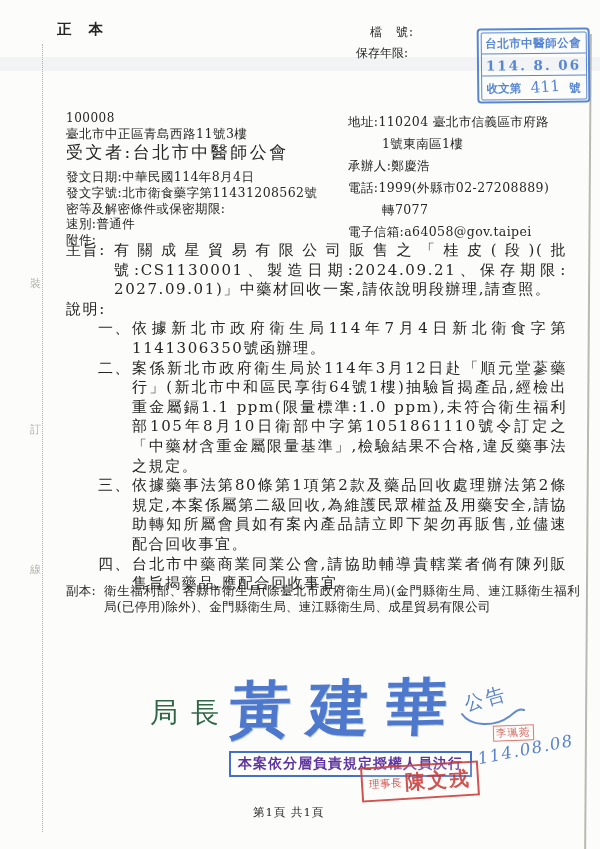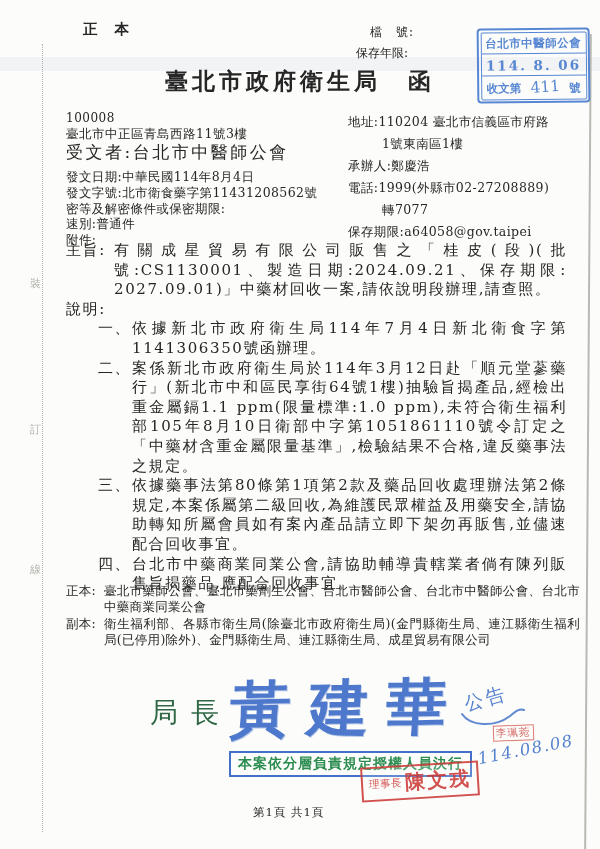--- a/index.html
+++ b/index.html
@@ -3,21 +3,21 @@
 <meta charset="utf-8">
 <style>
   html,body{margin:0;padding:0;background:#e8e8e6;}
   #page{
     position:relative;width:600px;height:849px;margin:0 auto;
     background:#fcfcfa;overflow:hidden;color:#262626;
     font-family:"DejaVu Serif","Liberation Serif",serif;
   }
   .abs{position:absolute;}
   
-  .copy-type{left:83px;top:20px;font-size:14.5px;letter-spacing:17px;font-weight:600;}
+  .copy-type{left:57px;top:20px;font-size:14.5px;letter-spacing:17px;font-weight:600;}
   .file-no{left:370px;top:24px;font-size:12px;letter-spacing:1px;}
   .retention{left:356px;top:45px;font-size:12px;}
   .doc-title{left:0;top:66px;width:600px;text-align:center;font-size:23px;letter-spacing:4px;font-weight:600;}
   .scan-band{left:0;top:57px;width:600px;height:14px;background:rgba(185,195,212,.15);}
   
   .receipt-stamp{left:477px;top:28px;width:113px;color:#4a7ed0;transform:rotate(-.6deg);opacity:.92;}
   .receipt-outer{border:2px solid currentColor;border-radius:4px;padding:1.5px;}
   .receipt-inner{border:1px solid currentColor;border-radius:2px;}
   .receipt-org{font-size:11.5px;font-weight:700;text-align:center;padding:3px 1px 2px;border-bottom:1.5px solid currentColor;letter-spacing:.5px;}
   .receipt-date{font-size:13.5px;font-weight:600;text-align:center;letter-spacing:2px;padding:3px 0 2px;border-bottom:1.5px solid currentColor;}
@@ -39,21 +39,21 @@
   .expl-item{display:flex;margin-left:32px;}
   .item-num{flex:none;width:34px;}
   .item-text{flex:1;text-align:justify;}
   
   .distribution{left:66px;top:583px;width:514px;font-size:12.5px;line-height:16.4px;letter-spacing:.3px;}
   .dist-label{flex:none;width:38px;}
   .dist-text{flex:1;text-align:justify;}
   
   .sig-title{left:150px;top:694px;font-size:28px;letter-spacing:13px;color:#14532d;opacity:.88;}
   .sig-name{left:230px;top:668px;font-size:61px;font-weight:700;color:#2f62c4;letter-spacing:17px;transform:skewX(-4deg) rotate(-1deg);opacity:.85;text-shadow:1px 1px 0 rgba(47,98,196,.4);}
-  .delegation-box{left:229px;top:751px;border:2px solid #2f62c4;color:#15803d;font-size:14px;font-weight:600;letter-spacing:1px;padding:2px 7px;opacity:.9;background:rgba(255,255,255,.3);}
+  .delegation-box{left:229px;top:751px;border:2px solid #2f62c4;color:#4c1d95;font-size:14px;font-weight:600;letter-spacing:1px;padding:2px 7px;opacity:.9;background:rgba(255,255,255,.3);}
   .hand-note{left:464px;top:686px;color:#3a6cc8;font-size:19px;letter-spacing:3px;transform:rotate(-16deg);opacity:.85;}
   .hand-flourish{left:460px;top:700px;}
   .name-stamp-small{left:493px;top:725px;border:1.5px solid #d65a52;color:#cf4a44;font-size:10.5px;padding:0 2px;letter-spacing:1px;transform:rotate(-2deg);opacity:.8;}
   .hand-date{left:477px;top:740px;color:#3a6cc8;font-size:16.5px;font-style:italic;letter-spacing:1.5px;transform:rotate(-11deg);opacity:.85;}
   .chairman-stamp{left:361px;top:764px;border:2.5px solid #cc3b38;color:#cc3b38;display:flex;align-items:center;gap:3px;padding:2px 6px;transform:rotate(-3.5deg);opacity:.88;background:rgba(255,255,255,.2);}
   .chairman-title{font-size:10.5px;letter-spacing:.5px;}
   .chairman-name{font-size:20px;font-weight:700;letter-spacing:2px;}
   
   .page-footer{left:253px;top:805px;font-size:11.5px;letter-spacing:1px;}
   .binding-line{left:42px;top:44px;height:788px;width:0;border-left:1.5px dotted #9a9a95;opacity:.75;}
@@ -71,21 +71,20 @@
   <div class="abs scan-band"></div>
   <div class="abs binding-line"></div>
   <span class="abs binding-char bc-0">裝</span>
   <span class="abs binding-char bc-1">訂</span>
   <span class="abs binding-char bc-2">線</span>
   <div class="abs page-edge-right"></div>
 
   <div class="abs copy-type">正本</div>
   <div class="abs file-no">檔　號:</div>
   <div class="abs retention">保存年限:</div>
-  <div class="abs doc-title">臺北市政府衛生局　函</div>
 
   <div class="abs receipt-stamp">
     <div class="receipt-outer">
       <div class="receipt-inner">
         <div class="receipt-org">台北市中醫師公會</div>
         <div class="receipt-date">114. 8. 06</div>
         <div class="receipt-no">
           <span>收文第</span>
           <span class="receipt-number">411</span>
           <span>號</span>
@@ -107,21 +106,21 @@
     <div>速別:普通件</div>
     <div>附件:</div>
   </div>
 
   <div class="abs contact">
     <div>地址:110204 臺北市信義區市府路
 1號東南區1樓</div>
     <div>承辦人:鄭慶浩</div>
     <div>電話:1999(外縣市02-27208889)
 轉7077</div>
-    <div>保存期限:a64058@gov.taipei</div>
+    <div>電子信箱:a64058@gov.taipei</div>
   </div>
 
   <div class="abs body">
     <div class="flex-row">
       <span class="subject-label">主旨:</span>
       <span class="subject-text">有關成星貿易有限公司販售之「桂皮(段)(批號:CS1130001、製造日期:2024.09.21、保存期限: 2027.09.01)」中藥材回收一案,請依說明段辦理,請查照。</span>
     </div>
     <div class="expl-label">說明:</div>
     <div class="expl-item">
       <span class="item-num">一、</span>
@@ -136,24 +135,20 @@
       <span class="item-text">依據藥事法第80條第1項第2款及藥品回收處理辦法第2條規定,本案係屬第二級回收,為維護民眾權益及用藥安全,請協助轉知所屬會員如有案內產品請立即下架勿再販售,並儘速配合回收事宜。</span>
     </div>
     <div class="expl-item">
       <span class="item-num">四、</span>
       <span class="item-text">台北市中藥商業同業公會,請協助輔導貴轄業者倘有陳列販售旨揭藥品,應配合回收事宜。</span>
     </div>
   </div>
 
   <div class="abs distribution">
     <div class="flex-row">
-      <span class="dist-label">正本:</span>
-      <span class="dist-text">臺北市藥師公會、臺北市藥劑生公會、台北市醫師公會、台北市中醫師公會、台北市中藥商業同業公會</span>
-    </div>
-    <div class="flex-row">
       <span class="dist-label">副本:</span>
       <span class="dist-text">衛生福利部、各縣市衛生局(除臺北市政府衛生局)(金門縣衛生局、連江縣衛生福利局(已停用)除外)、金門縣衛生局、連江縣衛生局、成星貿易有限公司</span>
     </div>
   </div>
 
   <div class="abs sig-title">局長</div>
   <div class="abs sig-name">黃建華</div>
   <div class="abs delegation-box">本案依分層負責規定授權人員決行</div>
 
   <div class="abs hand-note">公告</div>

